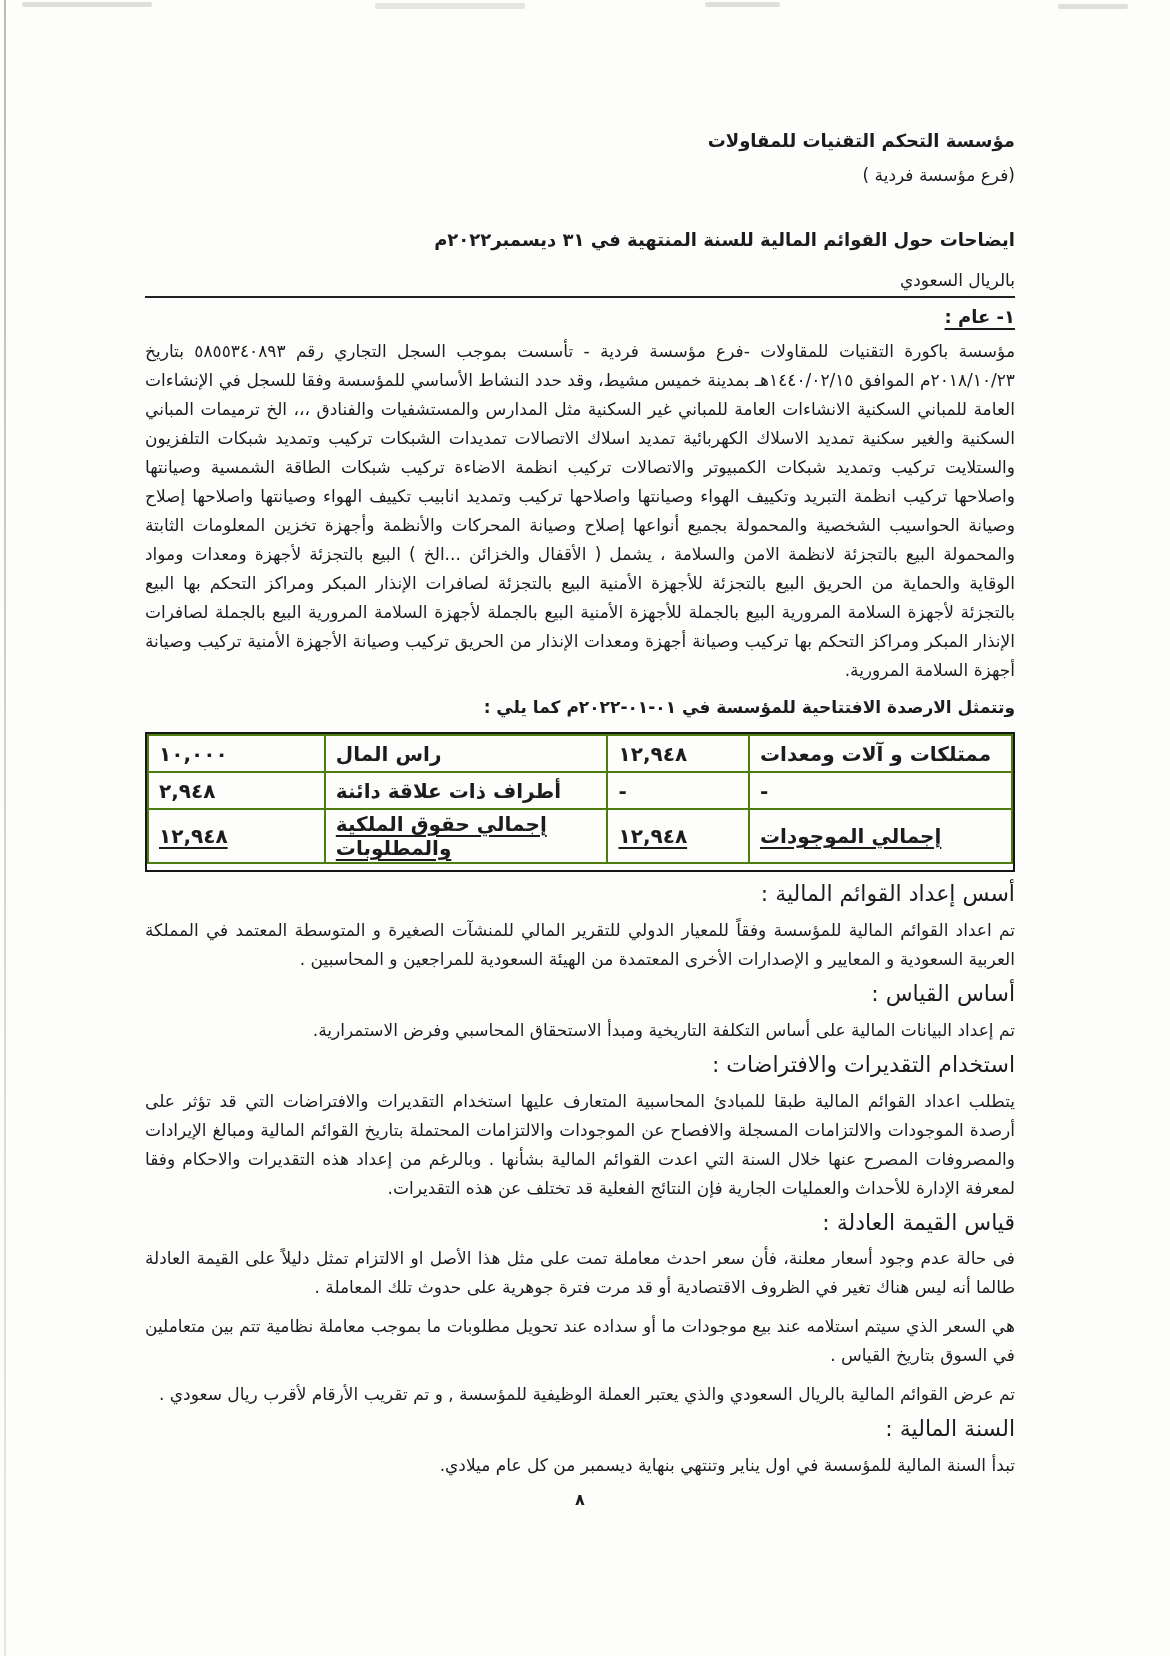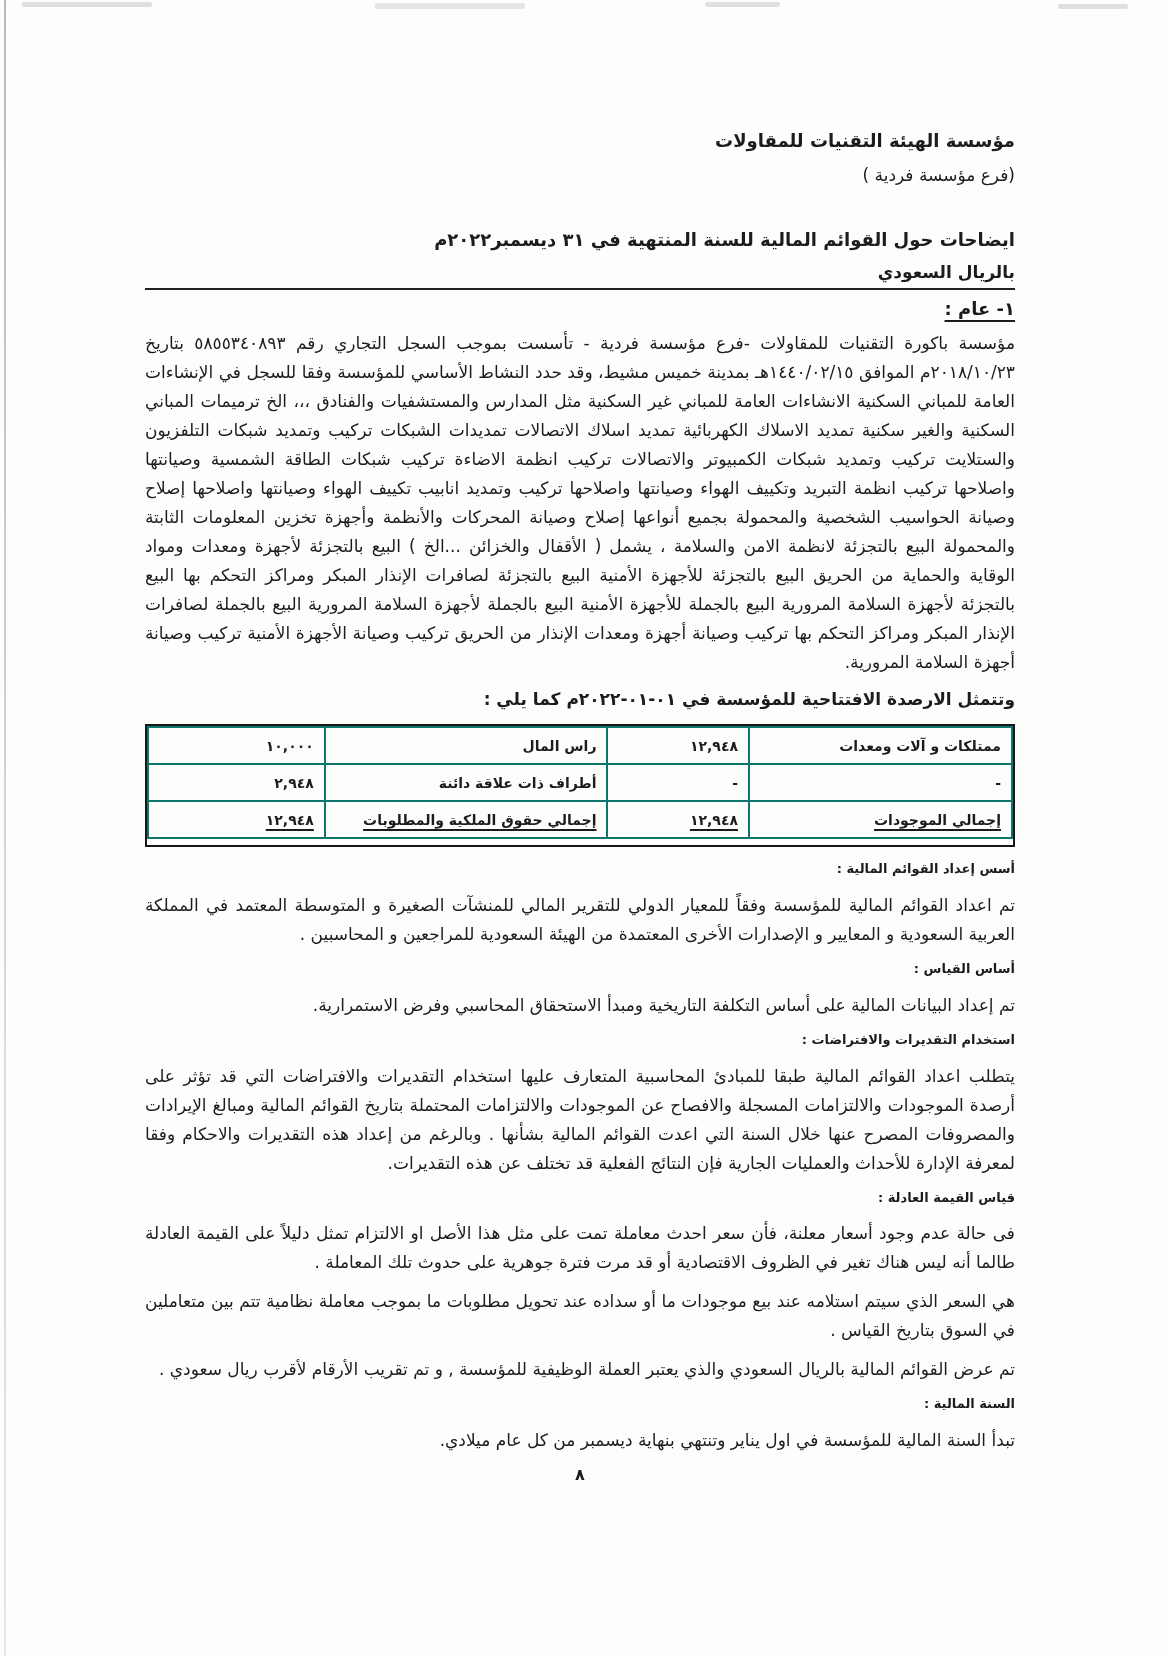--- a/index.html
+++ b/index.html
@@ -48,23 +48,23 @@
     margin-top: 14px;
     font-size: 17px;
     font-weight: 400;
   }
   .report-title {
     margin-top: 44px;
     font-size: 18px;
     font-weight: 700;
   }
   .currency-note {
-    margin-top: 12px;
-    font-size: 17px;
-    font-weight: 700;
+    margin-top: 20px;
+    font-size: 17px;
+    font-weight: 400;
   }
   .rule {
     margin-top: 6px;
     border-bottom: 2px solid #222;
     height: 0;
   }
   .h-main {
     margin-top: 8px;
     font-size: 18px;
     font-weight: 700;
@@ -90,27 +90,27 @@
     margin-top: 4px;
     border: 2px solid #161616;
     padding-bottom: 6px;
   }
   table.obtable {
     width: 100%;
     border-collapse: collapse;
     table-layout: fixed;
   }
   table.obtable td {
-    border: 2px solid #0f766e;
+    border: 2px solid #4d7c0f;
     height: 31px;
     padding: 2px 10px;
-    font-size: 14px;
+    font-size: 20px;
     font-weight: 600;
     vertical-align: middle;
-    text-align: right;
+    text-align: left;
   }
   td.c-asset-label  { width: 31%;   }
   td.c-asset-value  { width: 15.5%; }
   td.c-equity-label { width: 33.5%; }
   td.c-equity-value { width: 20%;   }
   tr.totals td {
     font-weight: 700;
     text-decoration: underline;
     text-underline-offset: 4px;
     text-decoration-thickness: 1.5px;
@@ -118,22 +118,22 @@
   .h-section {
     margin-top: 44px;
     font-size: 18px;
     font-weight: 700;
     text-decoration: underline;
     text-underline-offset: 5px;
     text-decoration-thickness: 1.5px;
   }
   .h-sub {
     margin-top: 9px;
-    font-size: 13px;
-    font-weight: 700;
+    font-size: 22px;
+    font-weight: 400;
     line-height: 25px;
   }
   .para + .h-sub { margin-top: 7px; }
   .para.follow { margin-top: 9px; }
   .page-number {
     margin-top: 10px;
     text-align: center;
     font-size: 16px;
     font-weight: 600;
   }
@@ -144,21 +144,21 @@
 <div class="page">
 
   <div class="edge-line"></div>
   <div class="smudge s1"></div>
   <div class="smudge s2"></div>
   <div class="smudge s3"></div>
   <div class="smudge s4"></div>
 
   <div class="content">
 
-    <div class="company-name">مؤسسة الهيئة التقنيات للمقاولات</div>
+    <div class="company-name">مؤسسة التحكم التقنيات للمقاولات</div>
     <div class="branch-note">(فرع مؤسسة فردية )</div>
     <div class="report-title">ايضاحات حول القوائم المالية للسنة المنتهية في ٣١ ديسمبر٢٠٢٢م</div>
     <div class="currency-note">بالريال السعودي</div>
     <div class="rule"></div>
 
     <div class="h-main">١- عام :</div>
     <p class="para">مؤسسة باكورة التقنيات للمقاولات  -فرع مؤسسة فردية - تأسست بموجب السجل التجاري رقم ٥٨٥٥٣٤٠٨٩٣ بتاريخ ٢٠١٨/١٠/٢٣م الموافق ١٤٤٠/٠٢/١٥هـ بمدينة خميس مشيط، وقد حدد النشاط الأساسي للمؤسسة وفقا للسجل في الإنشاءات العامة للمباني السكنية الانشاءات العامة للمباني غير السكنية مثل المدارس والمستشفيات والفنادق ،،، الخ ترميمات المباني السكنية والغير سكنية تمديد الاسلاك الكهربائية تمديد اسلاك الاتصالات تمديدات الشبكات تركيب وتمديد شبكات التلفزيون والستلايت تركيب وتمديد شبكات الكمبيوتر والاتصالات تركيب انظمة الاضاءة تركيب شبكات الطاقة الشمسية وصيانتها واصلاحها تركيب انظمة التبريد وتكييف الهواء وصيانتها واصلاحها تركيب وتمديد انابيب تكييف الهواء وصيانتها واصلاحها إصلاح وصيانة الحواسيب الشخصية والمحمولة بجميع أنواعها إصلاح وصيانة المحركات والأنظمة وأجهزة تخزين المعلومات الثابتة والمحمولة البيع بالتجزئة لانظمة الامن والسلامة ، يشمل ( الأقفال والخزائن ...الخ ) البيع بالتجزئة لأجهزة ومعدات ومواد الوقاية والحماية من الحريق البيع بالتجزئة للأجهزة الأمنية البيع بالتجزئة لصافرات الإنذار المبكر ومراكز التحكم بها البيع بالتجزئة لأجهزة السلامة المرورية البيع بالجملة للأجهزة الأمنية البيع بالجملة لأجهزة السلامة المرورية البيع بالجملة لصافرات الإنذار المبكر ومراكز التحكم بها تركيب وصيانة أجهزة ومعدات الإنذار من الحريق تركيب وصيانة الأجهزة الأمنية تركيب وصيانة أجهزة السلامة المرورية.</p>
     <p class="intro-line">وتتمثل الارصدة الافتتاحية للمؤسسة في ٠١-٠١-٢٠٢٢م كما يلي :</p>
 
     <div class="obtable-outer">

